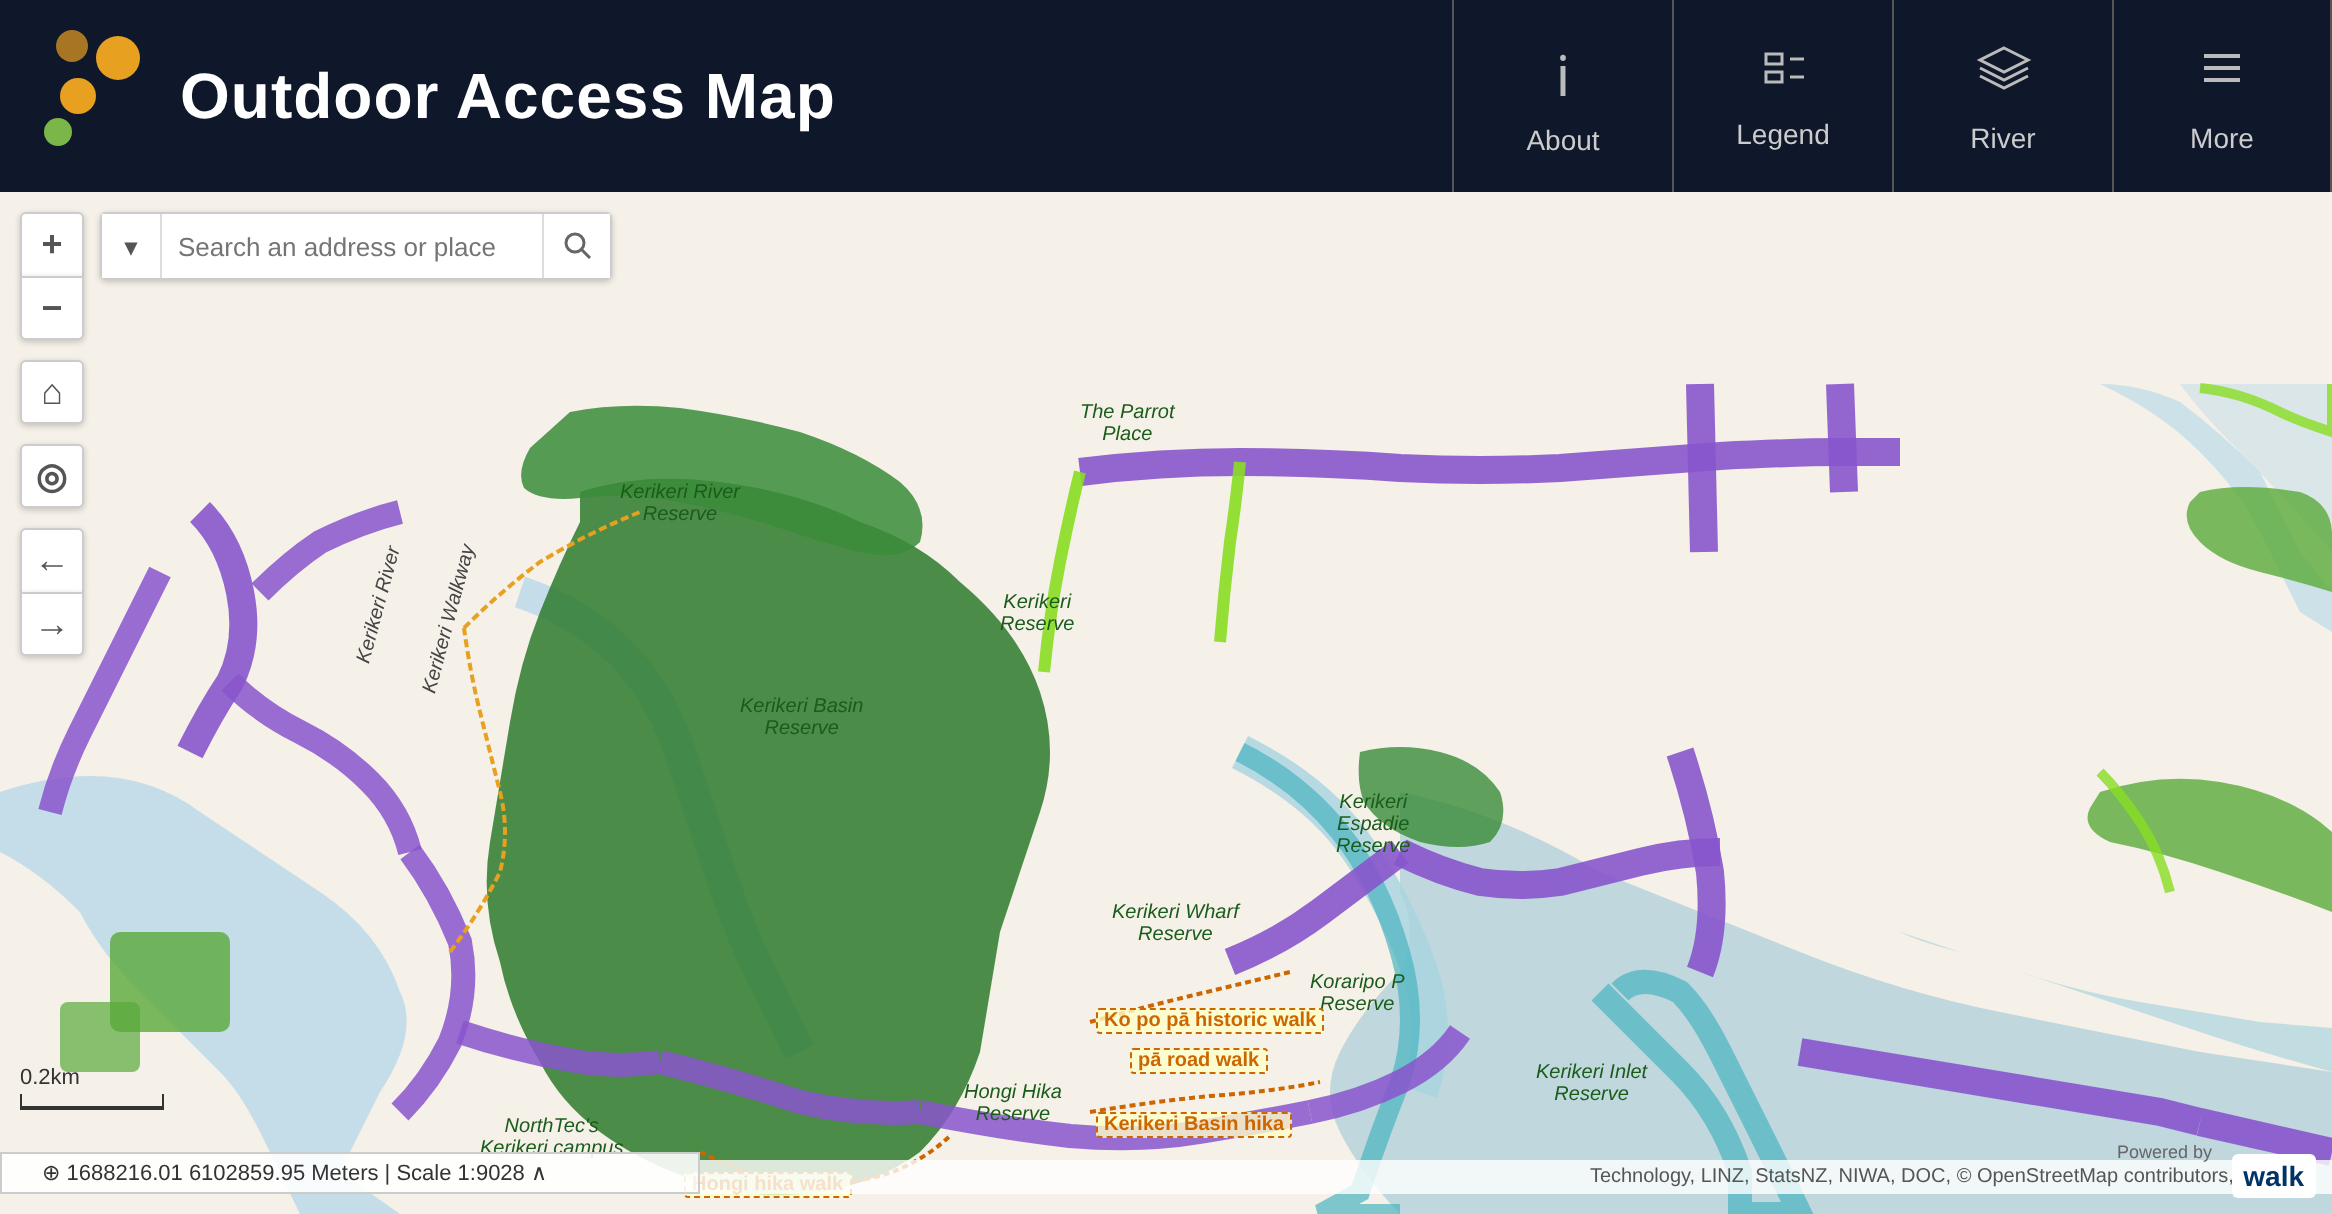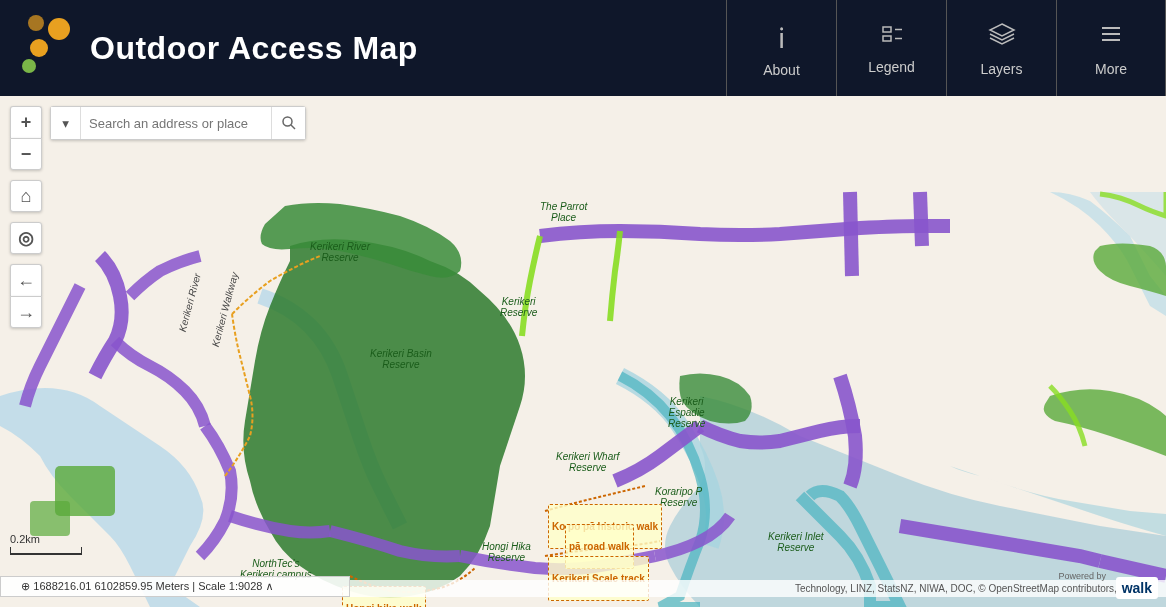--- a/index.html
+++ b/index.html
@@ -132,21 +132,21 @@
     }
 
     
     .map-label {
       position: absolute; font-size: 10px; color: #444; font-style: italic;
       pointer-events: none; white-space: nowrap;
     }
     .trail-label {
       position: absolute; font-size: 10px; font-weight: bold;
       color: #cc6600; background: rgba(255,255,200,0.8);
-      border: 1px dashed #cc6600; border-radius: 2px; padding: 16px 3px;
+      border: 1px dashed #cc6600; border-radius: 2px; padding: 0 3px;
       pointer-events: none; white-space: nowrap;
     }
     .reserve-label {
       position: absolute; font-size: 10px; color: #1a5c1a; font-style: italic;
       pointer-events: none; text-align: center;
     }
   </style>
 </head>
 <body>
 
@@ -177,21 +177,21 @@
       <span class="nav-label">Legend</span>
     </div>
     <div class="nav-item">
       <span class="nav-icon">
         <svg width="28" height="28" viewBox="0 0 28 28">
           <polygon points="14,4 26,10 14,16 2,10" fill="none" stroke="#bbb" stroke-width="1.5"></polygon>
           <polyline points="2,14 14,20 26,14" fill="none" stroke="#bbb" stroke-width="1.5"></polyline>
           <polyline points="2,18 14,24 26,18" fill="none" stroke="#bbb" stroke-width="1.5"></polyline>
         </svg>
       </span>
-      <span class="nav-label">Layers</span>
+      <span class="nav-label">River</span>
     </div>
     <div class="nav-item" style="border-right:1px solid #555;">
       <span class="nav-icon">
         <svg width="28" height="28" viewBox="0 0 28 28">
           <line x1="5" y1="8" x2="23" y2="8" stroke="#bbb" stroke-width="2"></line>
           <line x1="5" y1="14" x2="23" y2="14" stroke="#bbb" stroke-width="2"></line>
           <line x1="5" y1="20" x2="23" y2="20" stroke="#bbb" stroke-width="2"></line>
         </svg>
       </span>
       <span class="nav-label">More</span>
@@ -284,21 +284,21 @@
   <div class="reserve-label" style="top:300px; left:668px;">Kerikeri<br>Espadie<br>Reserve</div>
   <div class="reserve-label" style="top:445px; left:482px;">Hongi Hika<br>Reserve</div>
   <div class="reserve-label" style="top:462px; left:240px;">NorthTec's<br>Kerikeri campus</div>
   <div class="reserve-label" style="top:435px; left:768px;">Kerikeri Inlet<br>Reserve</div>
 
   <div style="position:absolute; top:245px; left:215px; transform: rotate(-75deg); transform-origin: left center;" class="map-label">Kerikeri Walkway</div>
   <div style="position:absolute; top:230px; left:182px; transform: rotate(-75deg); transform-origin: left center;" class="map-label">Kerikeri River</div>
 
   <div class="trail-label" style="top:408px; left:548px;">Ko po pā historic walk</div>
   <div class="trail-label" style="top:428px; left:565px;">pā road walk</div>
-  <div class="trail-label" style="top:460px; left:548px;">Kerikeri Scale track</div>
+  <div class="trail-label" style="top:460px; left:548px;">Kerikeri Basin hika</div>
   <div class="trail-label" style="top:490px; left:342px;">Hongi hika walk</div>
 
   <div id="map-controls">
     <div class="map-btn-group">
       <div class="map-btn">+</div>
       <div class="map-btn">−</div>
     </div>
     <div class="map-btn-separator"></div>
     <div class="map-btn">⌂</div>
     <div class="map-btn-separator"></div>

